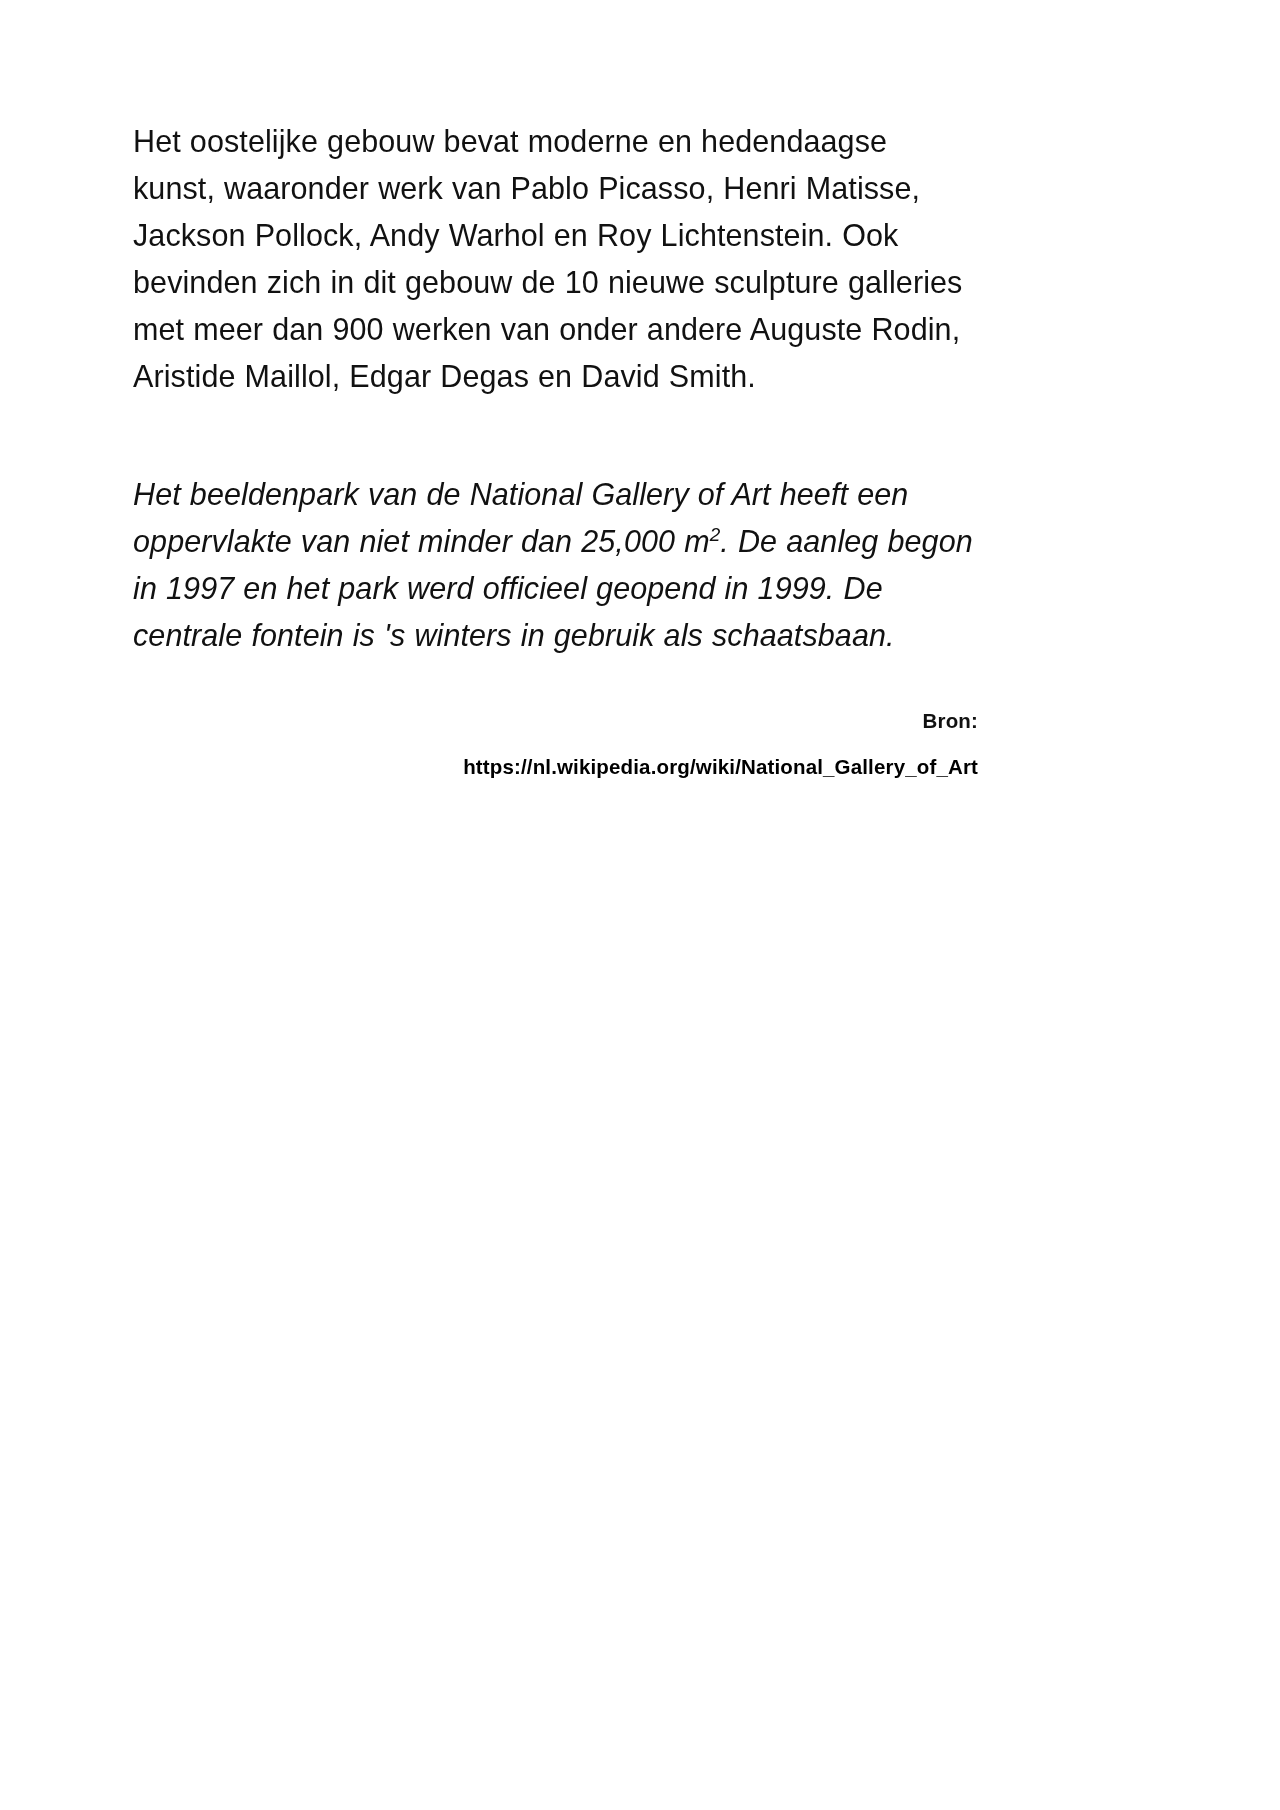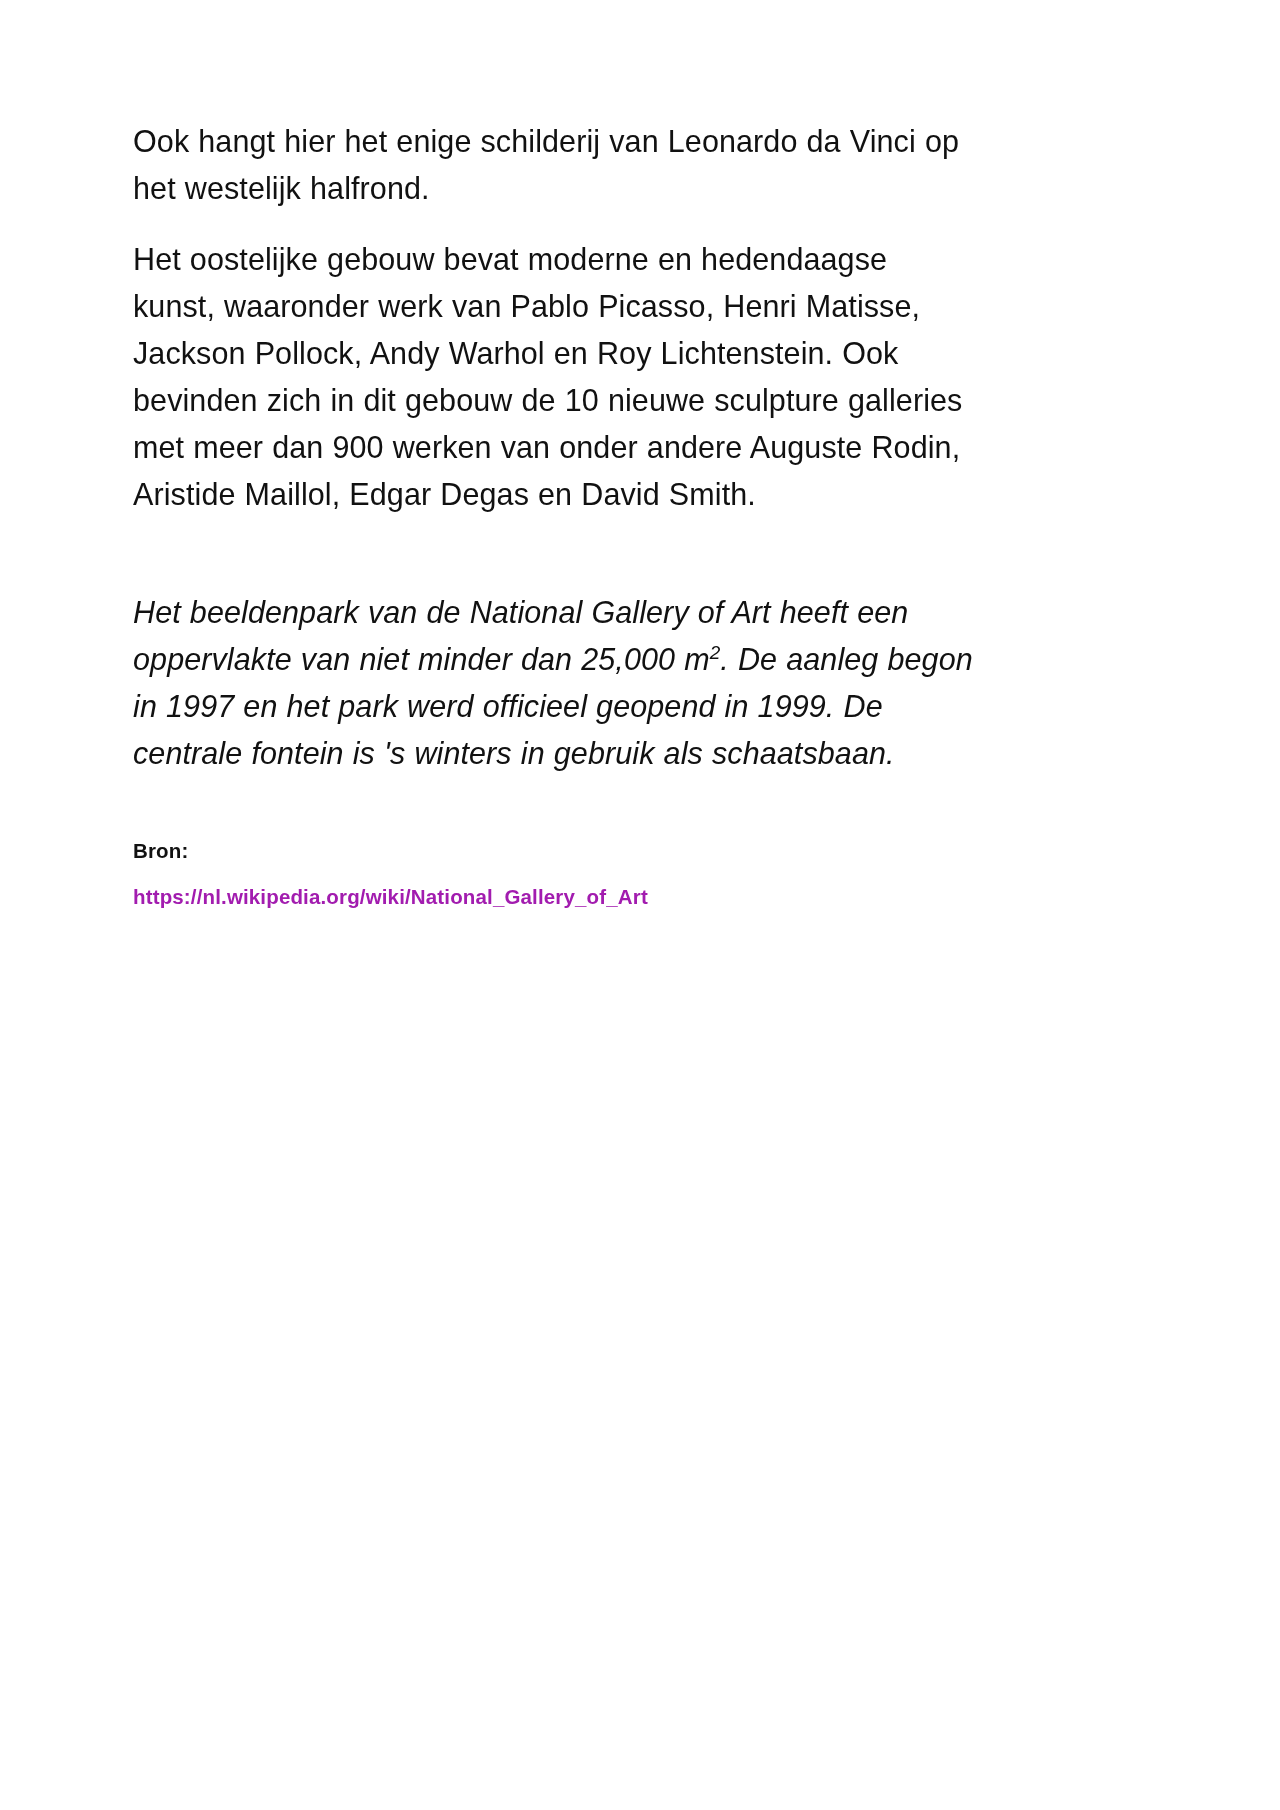--- a/index.html
+++ b/index.html
@@ -48,56 +48,56 @@
   
   .gap-line {
     height: 47px;
   }
 
   .gap-line-small {
     height: 47px;
   }
 
   .source-block {
-    margin-top: 12px;
+    margin-top: 0;
+    text-align: right;
   }
 
   .source-label {
     margin: 0 0 16px 0;
     font-size: 20.5px;
     line-height: 30px;
     font-weight: 700;
     color: #111111;
     letter-spacing: 0.15px;
   }
 
   .source-url {
     margin: 0;
     font-size: 20.5px;
     line-height: 30px;
     font-weight: 700;
-    color: #a21caf;
+    color: #000000;
     letter-spacing: 0.15px;
     word-break: break-word;
   }
 
   sup.sq {
     font-size: 0.62em;
     vertical-align: super;
     line-height: 0;
   }
 </style>
 </head>
 <body>
 
 <div class="page">
 
   <div class="content">
 
-    <p class="body-para">Ook hangt hier het enige schilderij van Leonardo da Vinci op het westelijk halfrond.</p>
 
     <p class="body-para">Het oostelijke gebouw bevat moderne en hedendaagse kunst, waaronder werk van Pablo Picasso, Henri Matisse, Jackson Pollock, Andy Warhol en Roy Lichtenstein. Ook bevinden zich in dit gebouw de 10 nieuwe sculpture galleries met meer dan 900 werken van onder andere Auguste Rodin, Aristide Maillol, Edgar Degas en David Smith.</p>
 
     <div class="gap-line"></div>
 
     <p class="body-para"><span>Het beeldenpark van de National Gallery of Art heeft een oppervlakte van niet minder dan 25,000 m</span><sup class="sq">2</sup><span>. De aanleg begon in 1997 en het park werd officieel geopend in 1999. De centrale fontein is 's winters in gebruik als schaatsbaan.</span></p>
 
     <div class="gap-line-small"></div>
 
     <div class="source-block">

